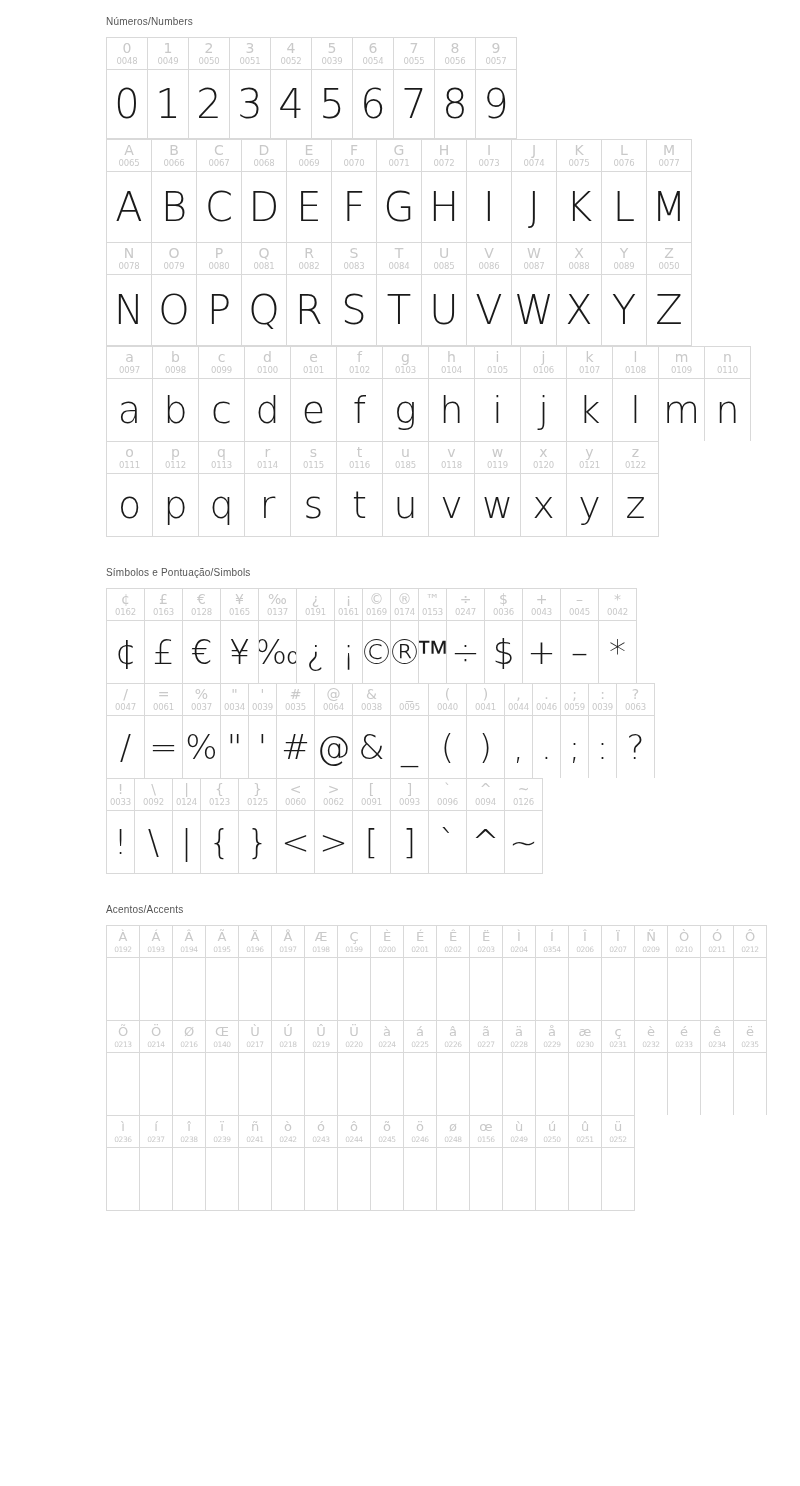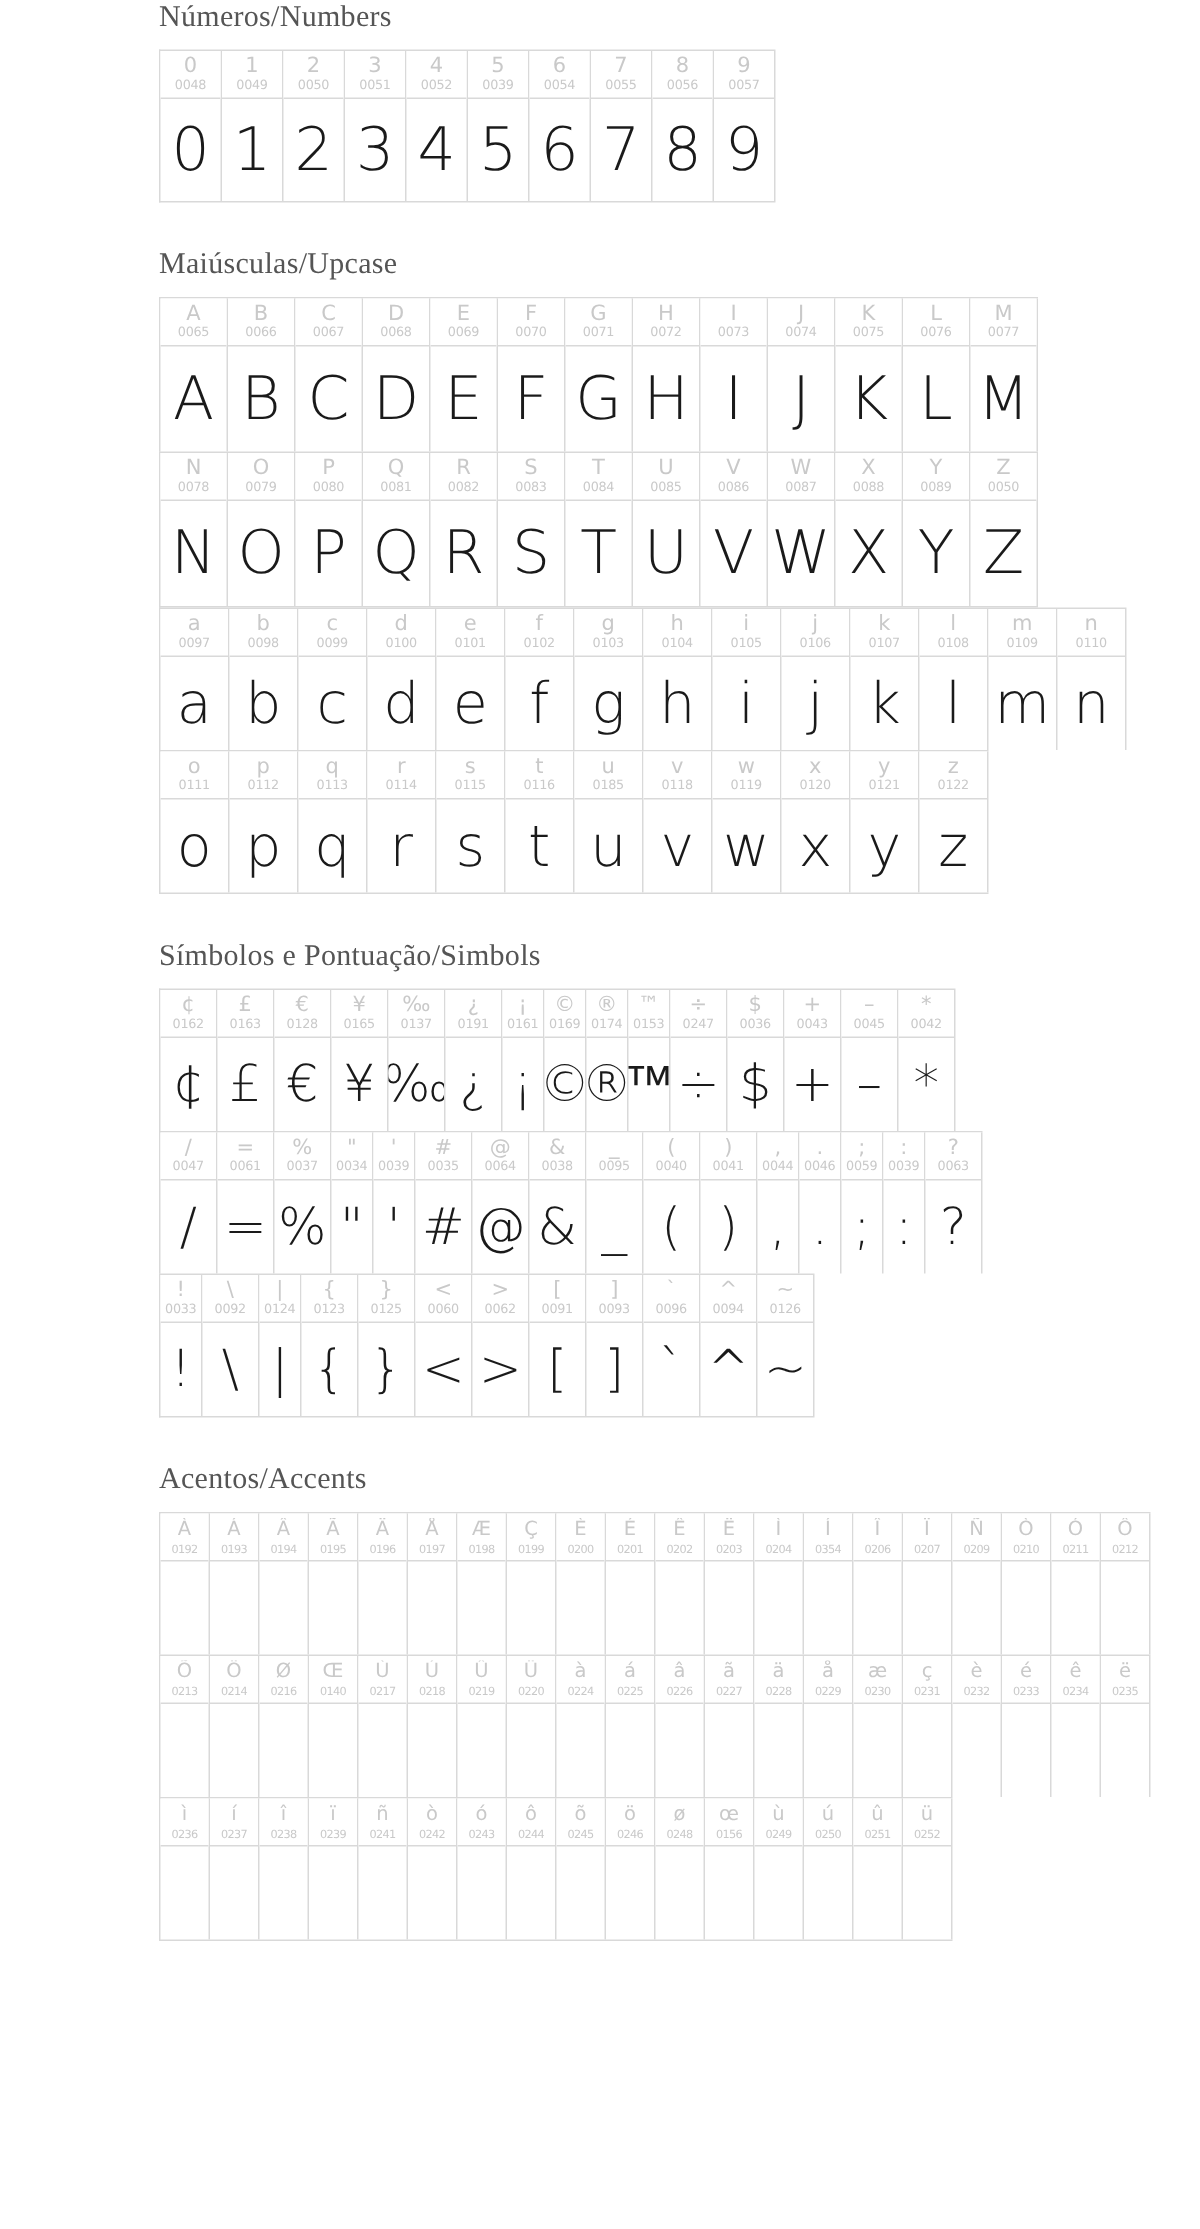--- a/index.html
+++ b/index.html
@@ -14,26 +14,26 @@
     color: #333;
     position: relative;
   }
   .page {
     padding: 0 0 20px 0;
   }
   .section {
     margin: 0 0 0 0;
   }
   .section-title {
-    font-family: Liberation Serif, serif;
-    font-size: 20px;
+    font-family: Liberation Sans, sans-serif;
+    font-size: 10px;
     color: #555;
     font-weight: 400;
     margin: 0;
-    padding: 0 0 10px 106px;
+    padding: 16px 0 10px 106px;
     letter-spacing: 0.2px;
   }
   .section-title.spaced {
     padding-top: 30px;
   }
   .rows {
     padding-left: 106px;
   }
   .glyph-row {
     display: flex;
@@ -177,21 +177,20 @@
               <div class="head">
                 <span class="ch">9</span>
                 <span class="code">0057</span>
               </div>
               <div class="big">9</div>
             </div>
           </div>
         </div>
       </div>
       <div class="section upcase">
-        <div class="section-title spaced">Maiúsculas/Upcase</div>
         <div class="rows">
           <div class="glyph-row">
             <div class="cell">
               <div class="head">
                 <span class="ch">A</span>
                 <span class="code">0065</span>
               </div>
               <div class="big">A</div>
             </div>
             <div class="cell">

